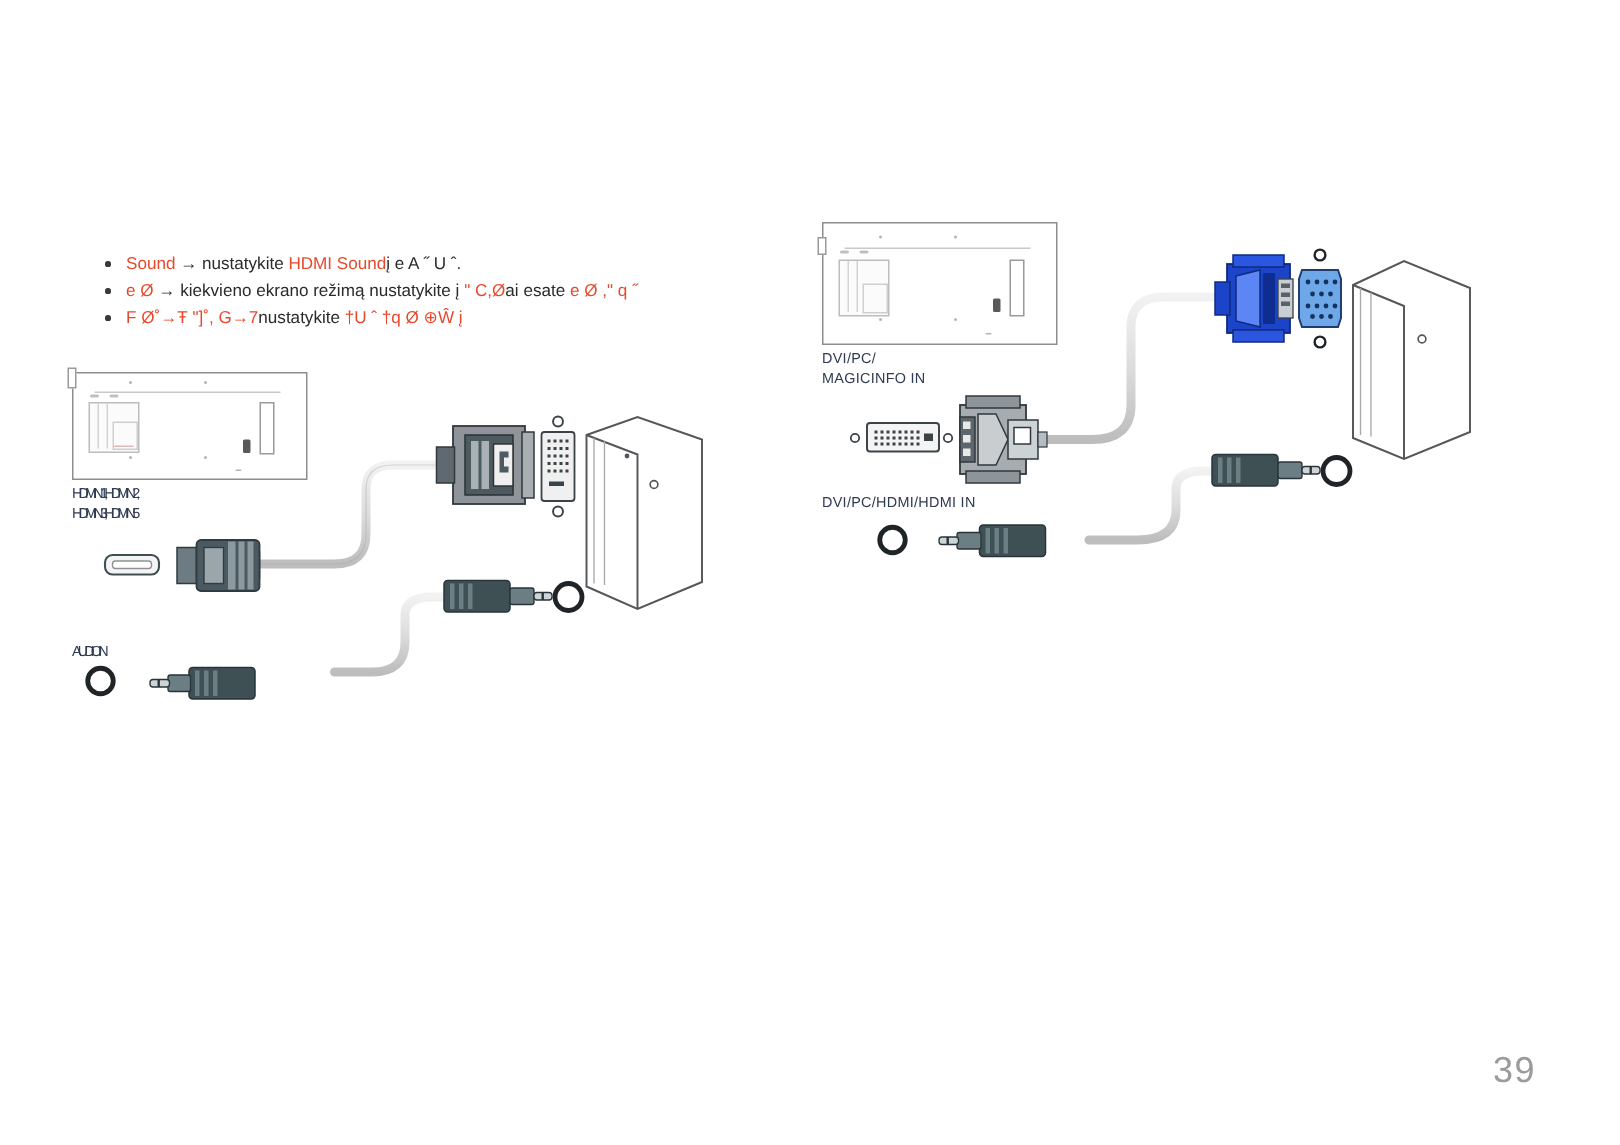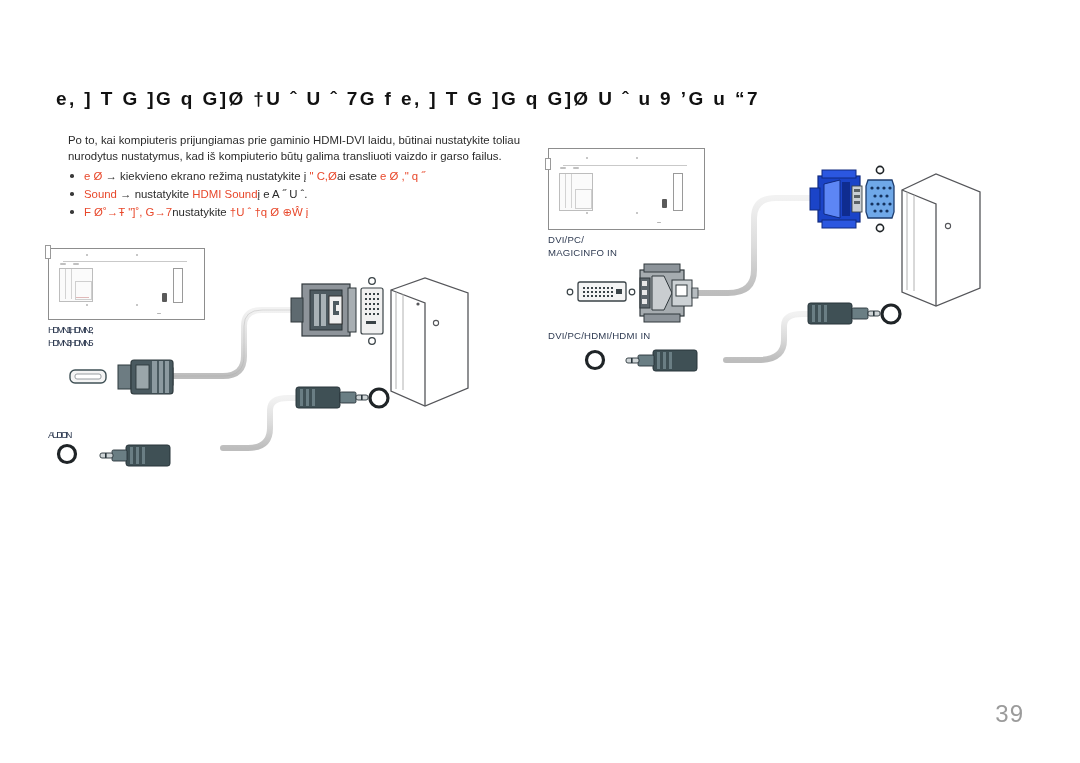--- a/index.html
+++ b/index.html
@@ -93,34 +93,32 @@
     color:#9b9b9b;
     letter-spacing:1px;
   }
   svg{display:block;overflow:visible;}
 </style>
 </head>
 <body>
 
 <div class="page">
 
-  <div class="page-title">e,  ]  T G  ]G  q  G]Ø †U ˆ U ˆ 7G  f e,  ]  T G  ]G  q  G]Ø U ˆ u 9 ’G u “7</div>
-
-  <div class="intro">Po to, kai kompiuteris prijungiamas prie gaminio HDMI-DVI laidu, būtinai nustatykite toliau nurodytus nustatymus, kad iš kompiuterio būtų galima transliuoti vaizdo ir garso failus.</div>
+
 
   <div class="bullets">
+
+    <div class="bullet-row">
+      <span class="bullet-dot"></span>
+      <span class="accent">Sound</span><span class="dark"> → </span><span class="dark">nustatykite </span><span class="accent">HDMI Sound</span><span class="dark">į e A ˝ U  ˆ.</span>
+    </div>
 
     <div class="bullet-row">
       <span class="bullet-dot"></span>
       <span class="accent">e    Ø</span><span class="dark"> → </span><span class="dark">kiekvieno ekrano režimą nustatykite į </span><span class="accent">" C,Ø</span><span class="dark">ai esate </span><span class="accent">e    Ø  ,"    q  ˝</span>
-    </div>
-
-    <div class="bullet-row">
-      <span class="bullet-dot"></span>
-      <span class="accent">Sound</span><span class="dark"> → </span><span class="dark">nustatykite </span><span class="accent">HDMI Sound</span><span class="dark">į e A ˝ U  ˆ.</span>
     </div>
 
     <div class="bullet-row">
       <span class="bullet-dot"></span>
       <span class="accent">F  Ø˚→Ŧ  "]˚, G→7</span><span class="dark">nustatykite </span><span class="accent">†U ˆ †q Ø  ⊕Ŵ    į</span>
     </div>
 
   </div>
 
   <div class="diagram" style="left:48px; top:248px; width:480px; height:200px;">

